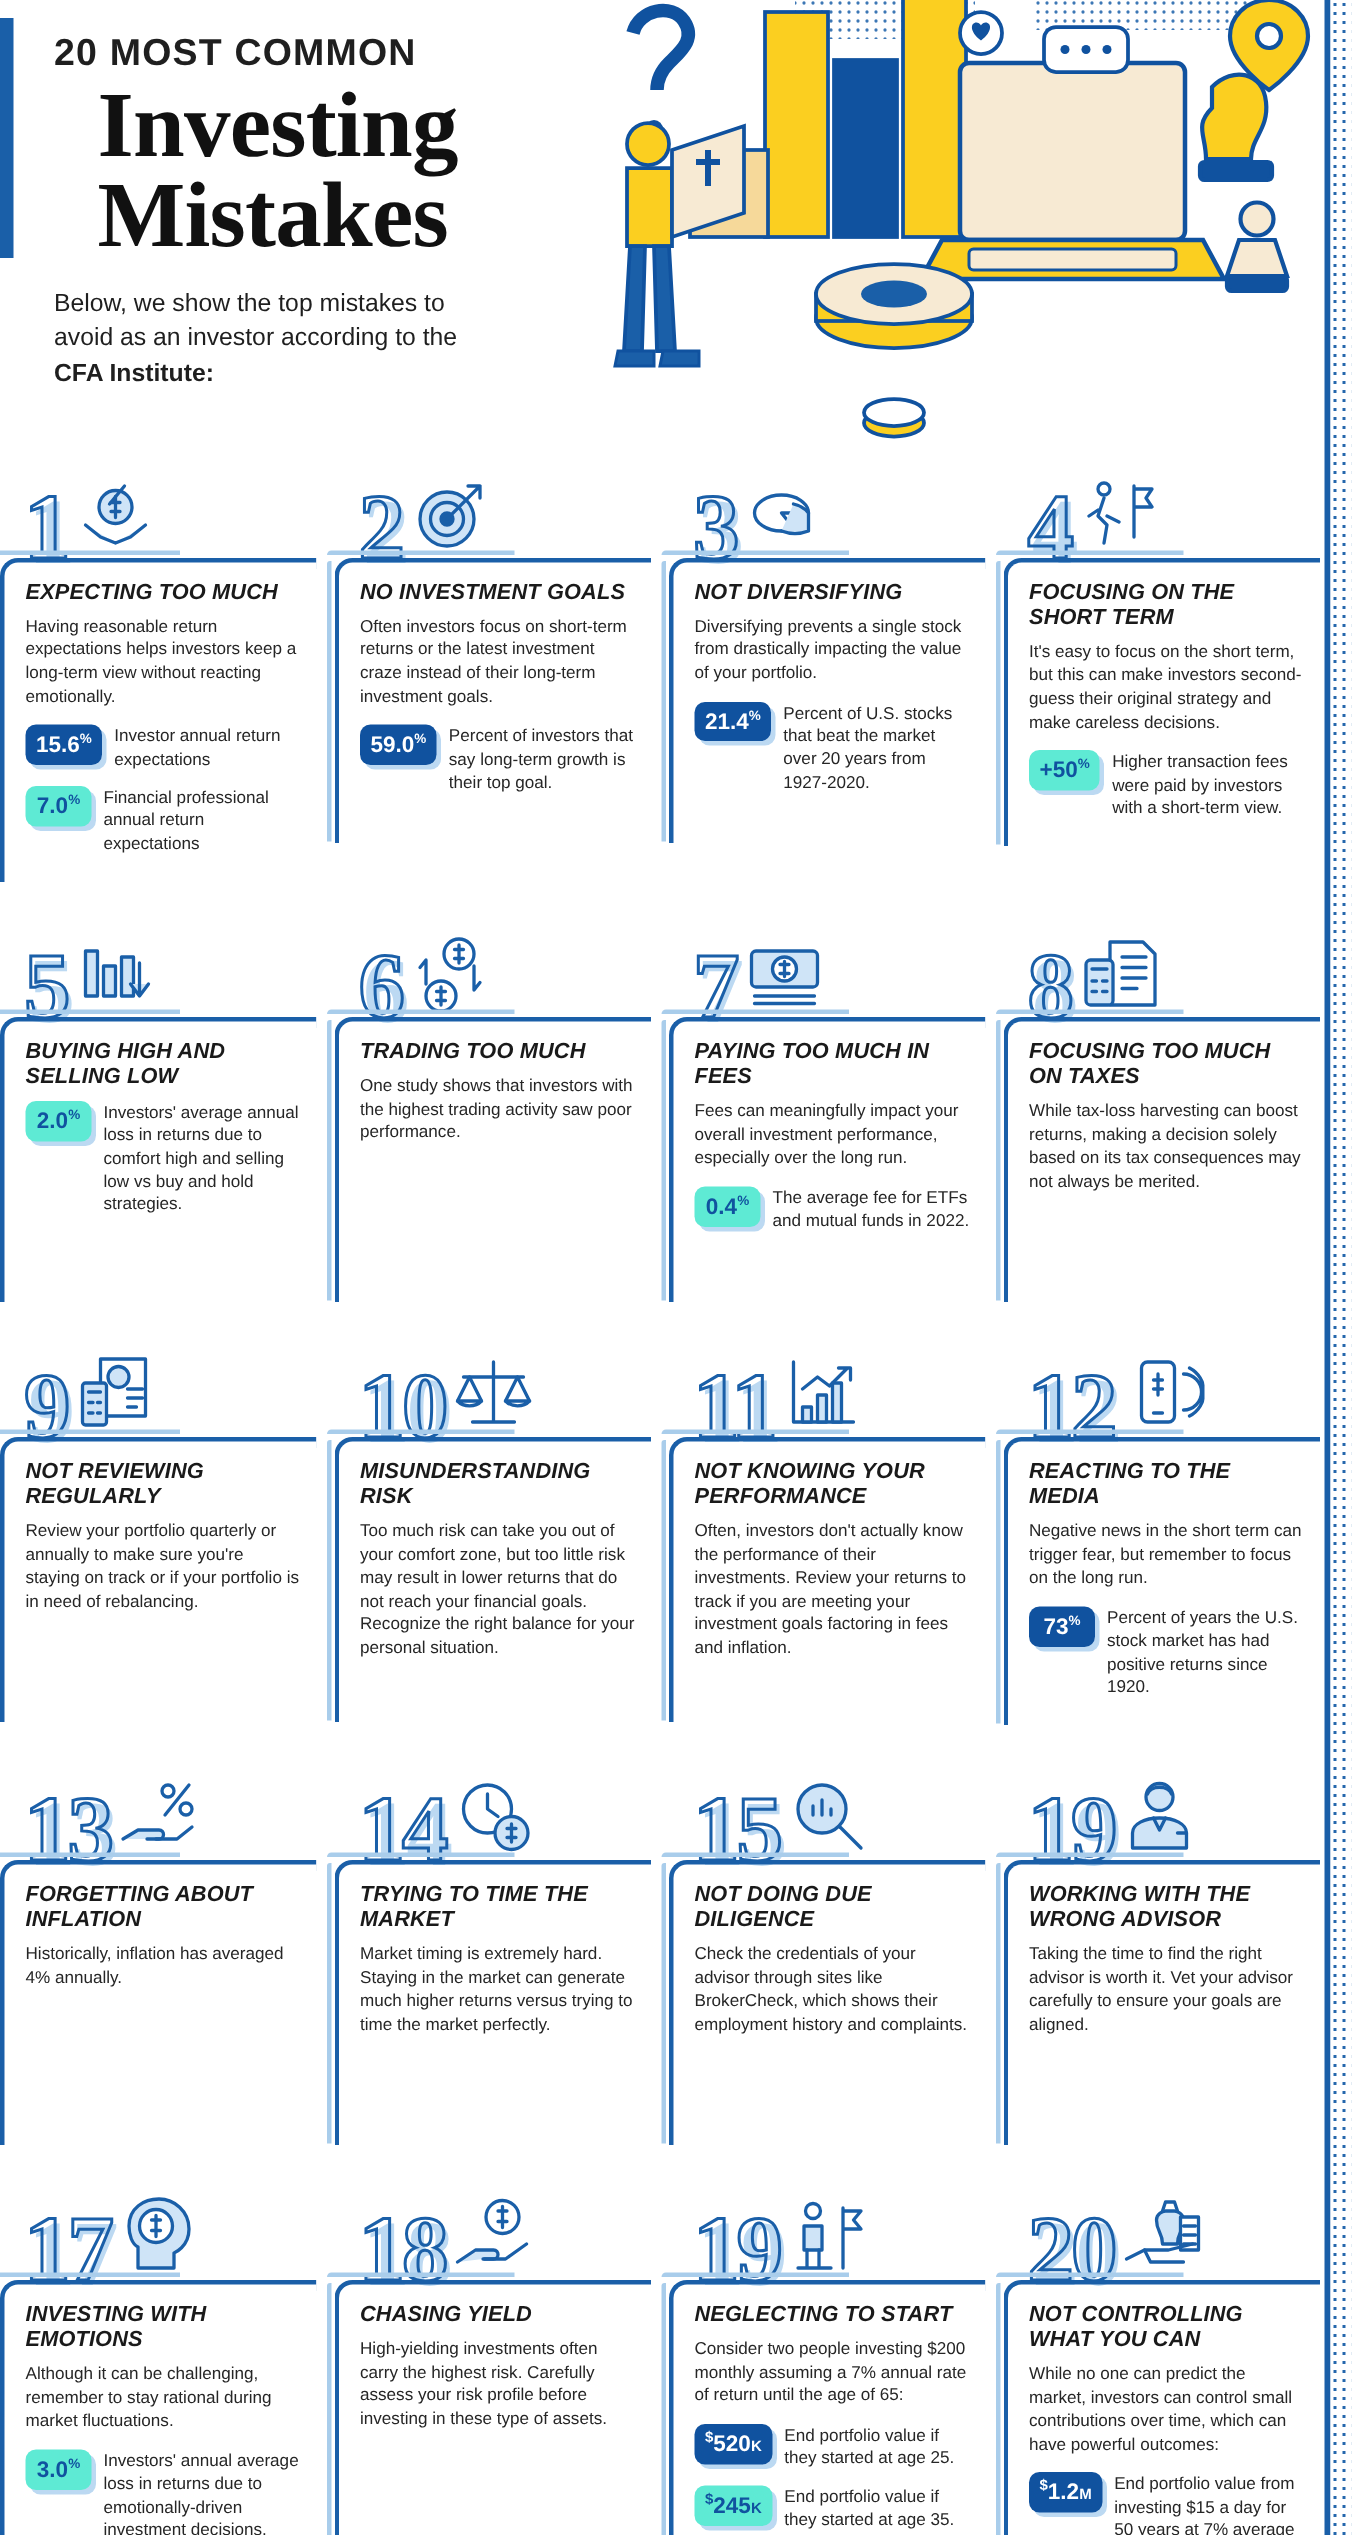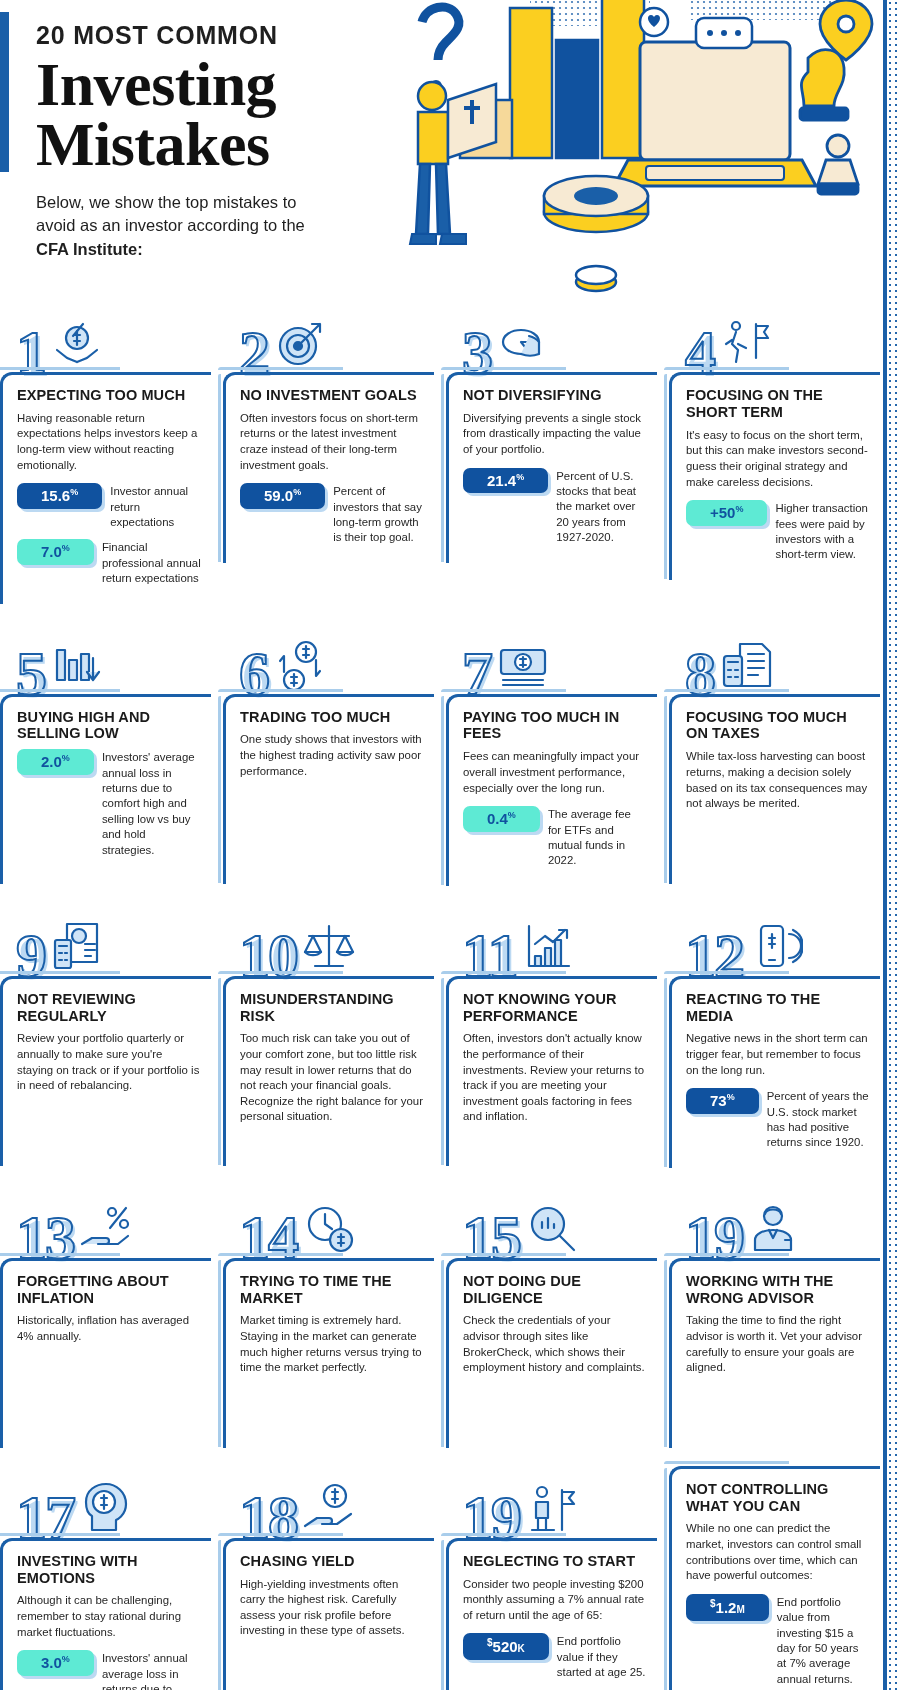--- a/index.html
+++ b/index.html
@@ -31,21 +31,21 @@
   
   .header { position: absolute; left: 0; top: 0; width: 783px; height: 300px; }
   .header-text { position: absolute; left: 36px; top: 22px; width: 330px; }
   .eyebrow {
     font-size: 25px; font-weight: bold; letter-spacing: .8px;
     color: #1f1f1f; line-height: 1.1; white-space: nowrap;
   }
   .title {
     font-family: "Liberation Serif", serif;
     font-weight: bold; font-size: 62px; line-height: .98;
-    color: #111; margin-top: 4px; letter-spacing: -.5px;
+    color: #111; margin-top: 4px; letter-spacing: -.5px; margin-left: 29px;
   }
   .subtitle {
     margin-top: 16px; font-size: 16.5px; line-height: 1.42; color: #1f1f1f;
     width: 300px;
   }
   .subtitle b { font-weight: bold; }
 
   
   .hero { position: absolute; left: 360px; top: 0; width: 530px; height: 300px; }
   .hero svg { display: block; }
@@ -87,29 +87,30 @@
   }
   .card::after {
     content: ""; position: absolute; left: -8px; top: -8px;
     width: 60%; height: 3px; background: #a9cdeb;
     border-top-left-radius: 12px;
   }
   .card h3 {
     font-size: 14.5px; font-weight: bold; line-height: 1.16;
     letter-spacing: .1px; color: #1a1a1a; text-transform: uppercase;
     margin-bottom: 7px;
+    font-style: italic;
   }
   .card p {
     font-size: 11.4px; line-height: 1.37; color: #262626; margin-bottom: 10px;
   }
 
   .stats { margin-top: 4px; }
   .stat { display: flex; align-items: flex-start; gap: 8px; margin-bottom: 9px; }
   .pill {
-    flex: 0 0 auto; min-width: 44px; padding: 5px 24px;
+    flex: 0 0 auto; min-width: 44px; padding: 5px 7px;
     border-radius: 7px; text-align: center;
     font-size: 15px; font-weight: bold; line-height: 1.05;
     position: relative;
     box-shadow: 3px 3px 0 #bcd9f2;
   }
   .pill.blue { background: #10529f; color: #ffffff; }
   .pill.yellow { background: #5eead4; color: #10529f; }
   .pill sup { font-size: 9px; vertical-align: super; font-weight: bold; }
   .pill .pre { font-size: 10px; vertical-align: super; font-weight: bold; }
   .pill .suf { font-size: 10px; font-weight: bold; }
@@ -655,20 +656,35 @@
               <div class="stat-label">End portfolio value if they started at age 25.</div>
             </div>
             <div class="stat">
               <div class="pill yellow"><span class="pre">$</span>245<span class="suf">K</span></div>
               <div class="stat-label">End portfolio value if they started at age 35.</div>
             </div>
           </div>
         </div>
       </div>
       <div class="cell">
+        <div class="num-row">
+          <div class="numwrap">
+            <div class="num">20</div>
+            <div class="cardicon">
+              <svg width="56" height="56" viewBox="0 0 56 56" fill="none" stroke="#1a5fa8" stroke-width="2.2" stroke-linecap="round" stroke-linejoin="round">
+                <path d="M24 16c0-4 4-6 6-6h6c2 0 6 2 6 6 0 8-4 8-4 16h-10c0-8-4-8-4-16z" fill="#cfe4f7"></path>
+                <path d="M28 10l2-6h6l2 6"></path>
+                <rect x="40" y="14" width="12" height="22" fill="#fff"></rect>
+                <path d="M42 20h8M42 26h8M42 32h8"></path>
+                <path d="M4 42l12-6h16l16-4"></path>
+                <path d="M16 36l4 8h22"></path>
+              </svg>
+            </div>
+          </div>
+        </div>
         <div class="card">
           <h3>NOT CONTROLLING WHAT YOU CAN</h3>
           <p>While no one can predict the market, investors can control small contributions over time, which can have powerful outcomes:</p>
           <div class="stats">
             <div class="stat">
               <div class="pill blue"><span class="pre">$</span>1.2<span class="suf">M</span></div>
               <div class="stat-label">End portfolio value from investing $15 a day for 50 years at 7% average annual returns.</div>
             </div>
           </div>
         </div>

